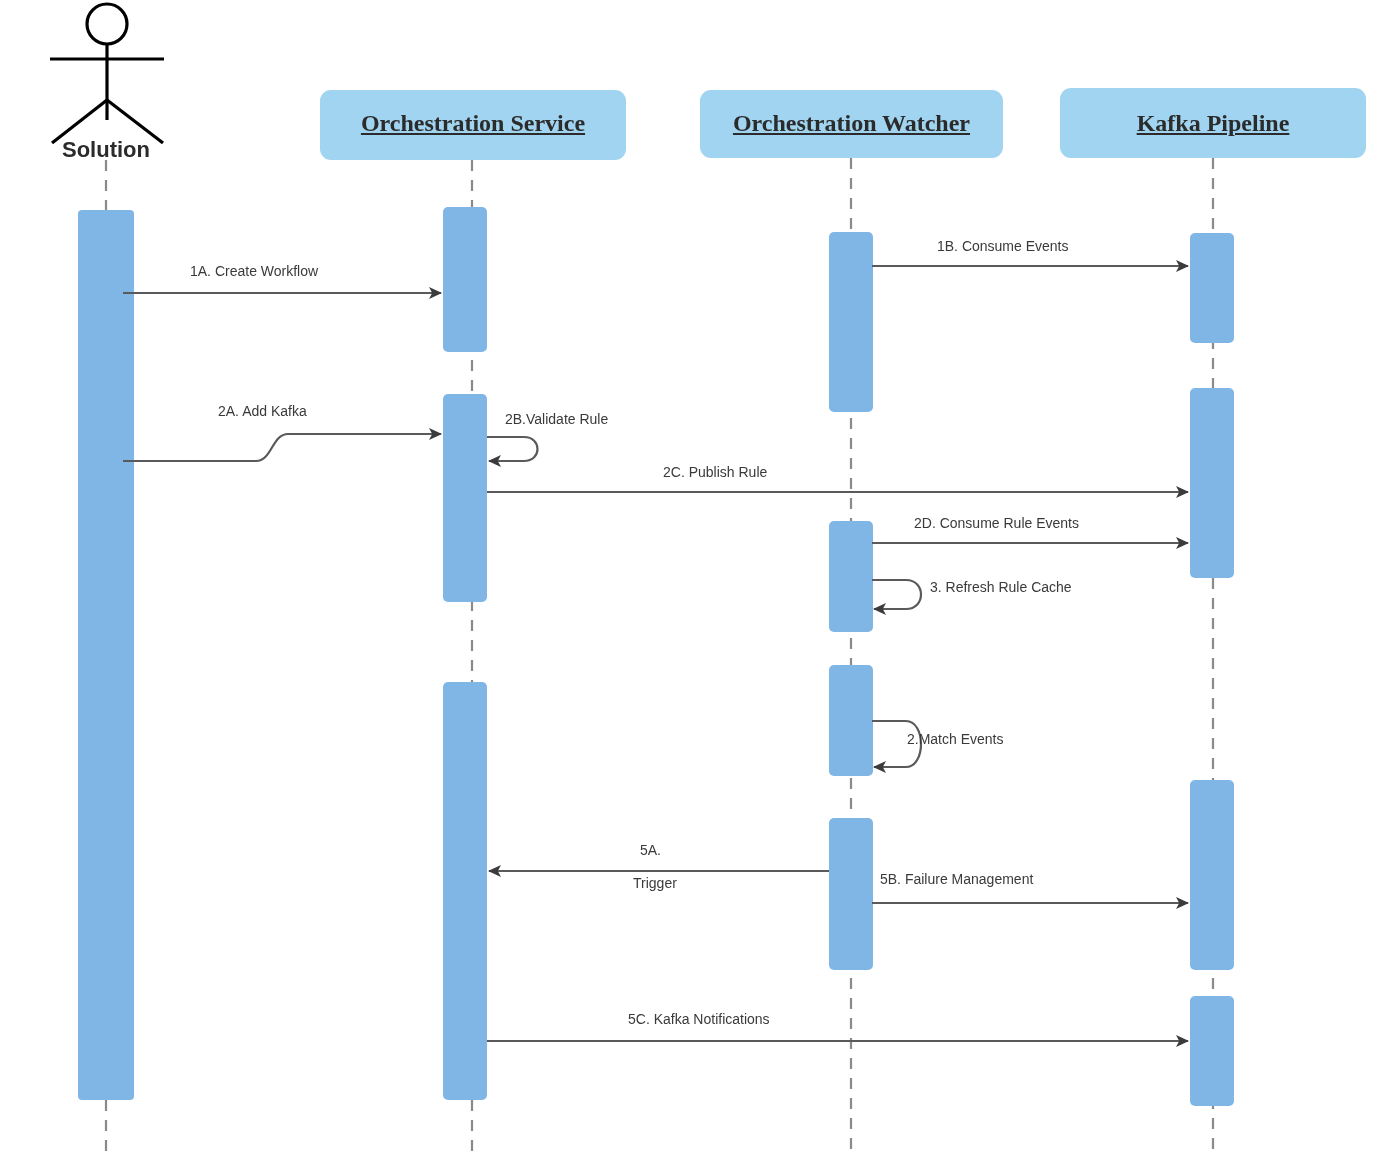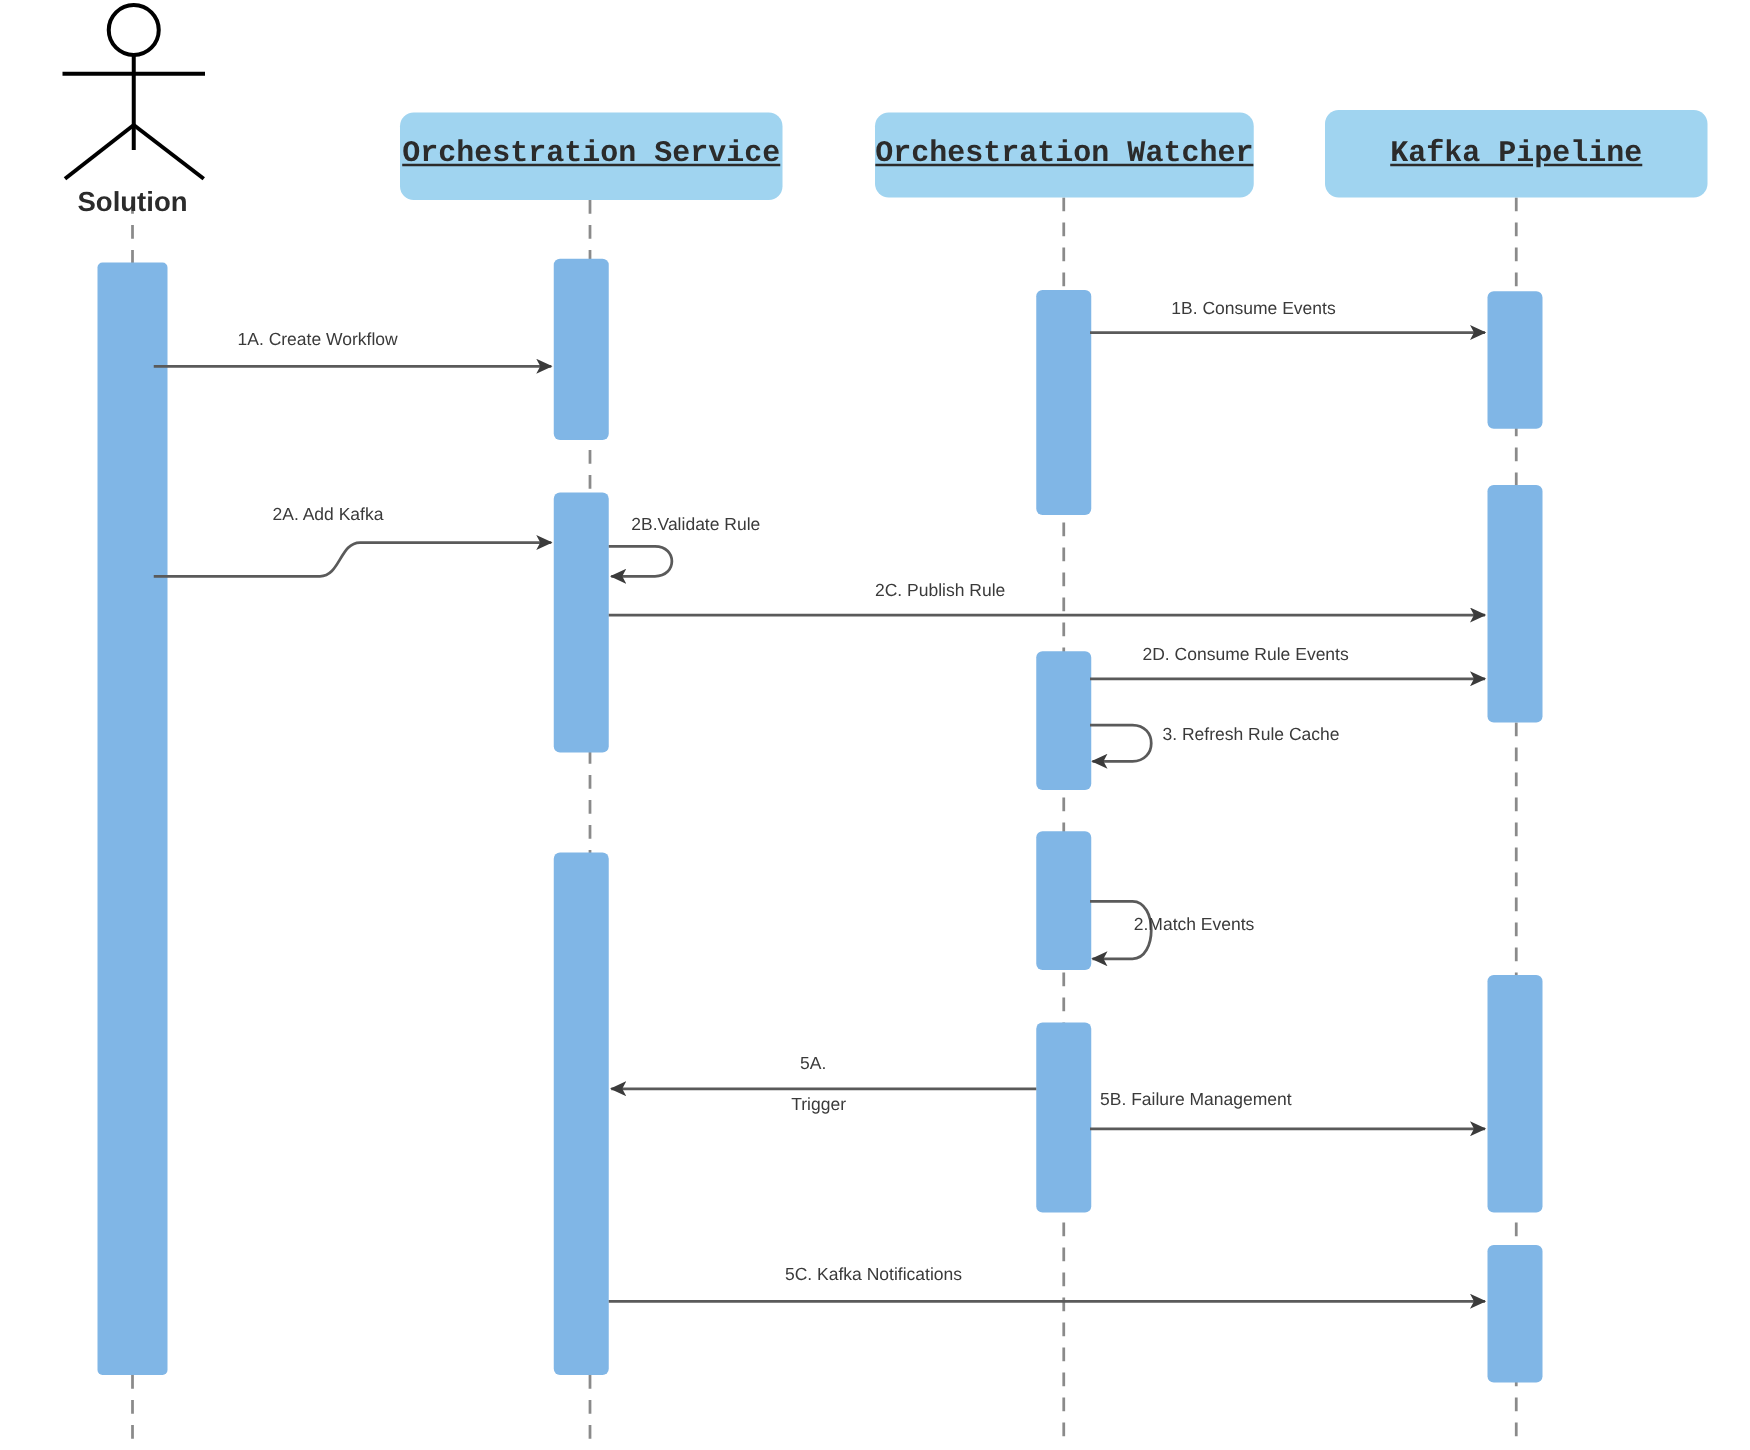--- a/index.html
+++ b/index.html
@@ -2,21 +2,21 @@
 <html><head>
 <meta charset="utf-8">
 <title>Sequence Diagram</title>
 <style>
   html,body{margin:0;padding:0;background:#ffffff;}
   body{width:1400px;height:1160px;font-family:"Liberation Sans",sans-serif;}
   #stage{position:relative;width:1400px;height:1160px;overflow:hidden;background:#fff;}
   #svgroot{position:absolute;left:0;top:0;width:1400px;height:1160px;}
   .lbl{position:absolute;color:#3a3a3a;font-size:14px;font-family:"Liberation Sans",sans-serif;white-space:nowrap;}
   .hdr-label{position:absolute;color:#2b2b2b;font-size:24px;font-weight:bold;text-decoration:underline;
-             white-space:nowrap;font-family:Liberation Mono, monospace;}
+             white-space:nowrap;font-family:Liberation Serif, serif;}
   .actor-label{position:absolute;color:#2b2b2b;font-size:22px;font-weight:bold;white-space:nowrap;
              font-family:"Liberation Sans",sans-serif;}
 </style>
 </head>
 <body>
 
 <div id="stage">
 
   <svg id="svgroot" viewBox="0 0 1400 1160">
     <defs>
@@ -86,31 +86,31 @@
       <path d="M872,721 L906,721 C926,721 926,767 906,767 L874,767" marker-end="url(#arrowOpenL)"></path>
 
       <line x1="829" y1="871" x2="489" y2="871" marker-end="url(#arrowOpenL)"></line>
 
       <line x1="872" y1="903" x2="1188" y2="903" marker-end="url(#arrowOpen)"></line>
 
       <line x1="487" y1="1041" x2="1188" y2="1041" marker-end="url(#arrowOpen)"></line>
     </g>
   </svg>
 
-  <div class="actor-label" style="left:62px;top:137px;margin-top:12px;">Solution</div>
+  <div class="actor-label" style="left:62px;top:137px;">Solution</div>
 
   <div class="hdr-label" style="left:320px;top:110px;width:306px;text-align:center;">Orchestration Service</div>
   <div class="hdr-label" style="left:700px;top:110px;width:303px;text-align:center;">Orchestration Watcher</div>
   <div class="hdr-label" style="left:1060px;top:110px;width:306px;text-align:center;">Kafka Pipeline</div>
 
   <div class="lbl" style="left:190px;top:263px;">1A. Create Workflow</div>
   <div class="lbl" style="left:937px;top:238px;">1B. Consume Events</div>
   <div class="lbl" style="left:218px;top:403px;">2A. Add Kafka</div>
   <div class="lbl" style="left:505px;top:411px;">2B.Validate Rule</div>
-  <div class="lbl" style="left:663px;top:464px;margin-left:37px;">2C. Publish Rule</div>
+  <div class="lbl" style="left:663px;top:464px;">2C. Publish Rule</div>
   <div class="lbl" style="left:914px;top:515px;">2D. Consume Rule Events</div>
   <div class="lbl" style="left:930px;top:579px;">3. Refresh Rule Cache</div>
   <div class="lbl" style="left:907px;top:731px;">2.Match Events</div>
   <div class="lbl" style="left:640px;top:842px;">5A.</div>
   <div class="lbl" style="left:633px;top:875px;">Trigger</div>
   <div class="lbl" style="left:880px;top:871px;">5B. Failure Management</div>
   <div class="lbl" style="left:628px;top:1011px;">5C. Kafka Notifications</div>
 
 </div>
 

